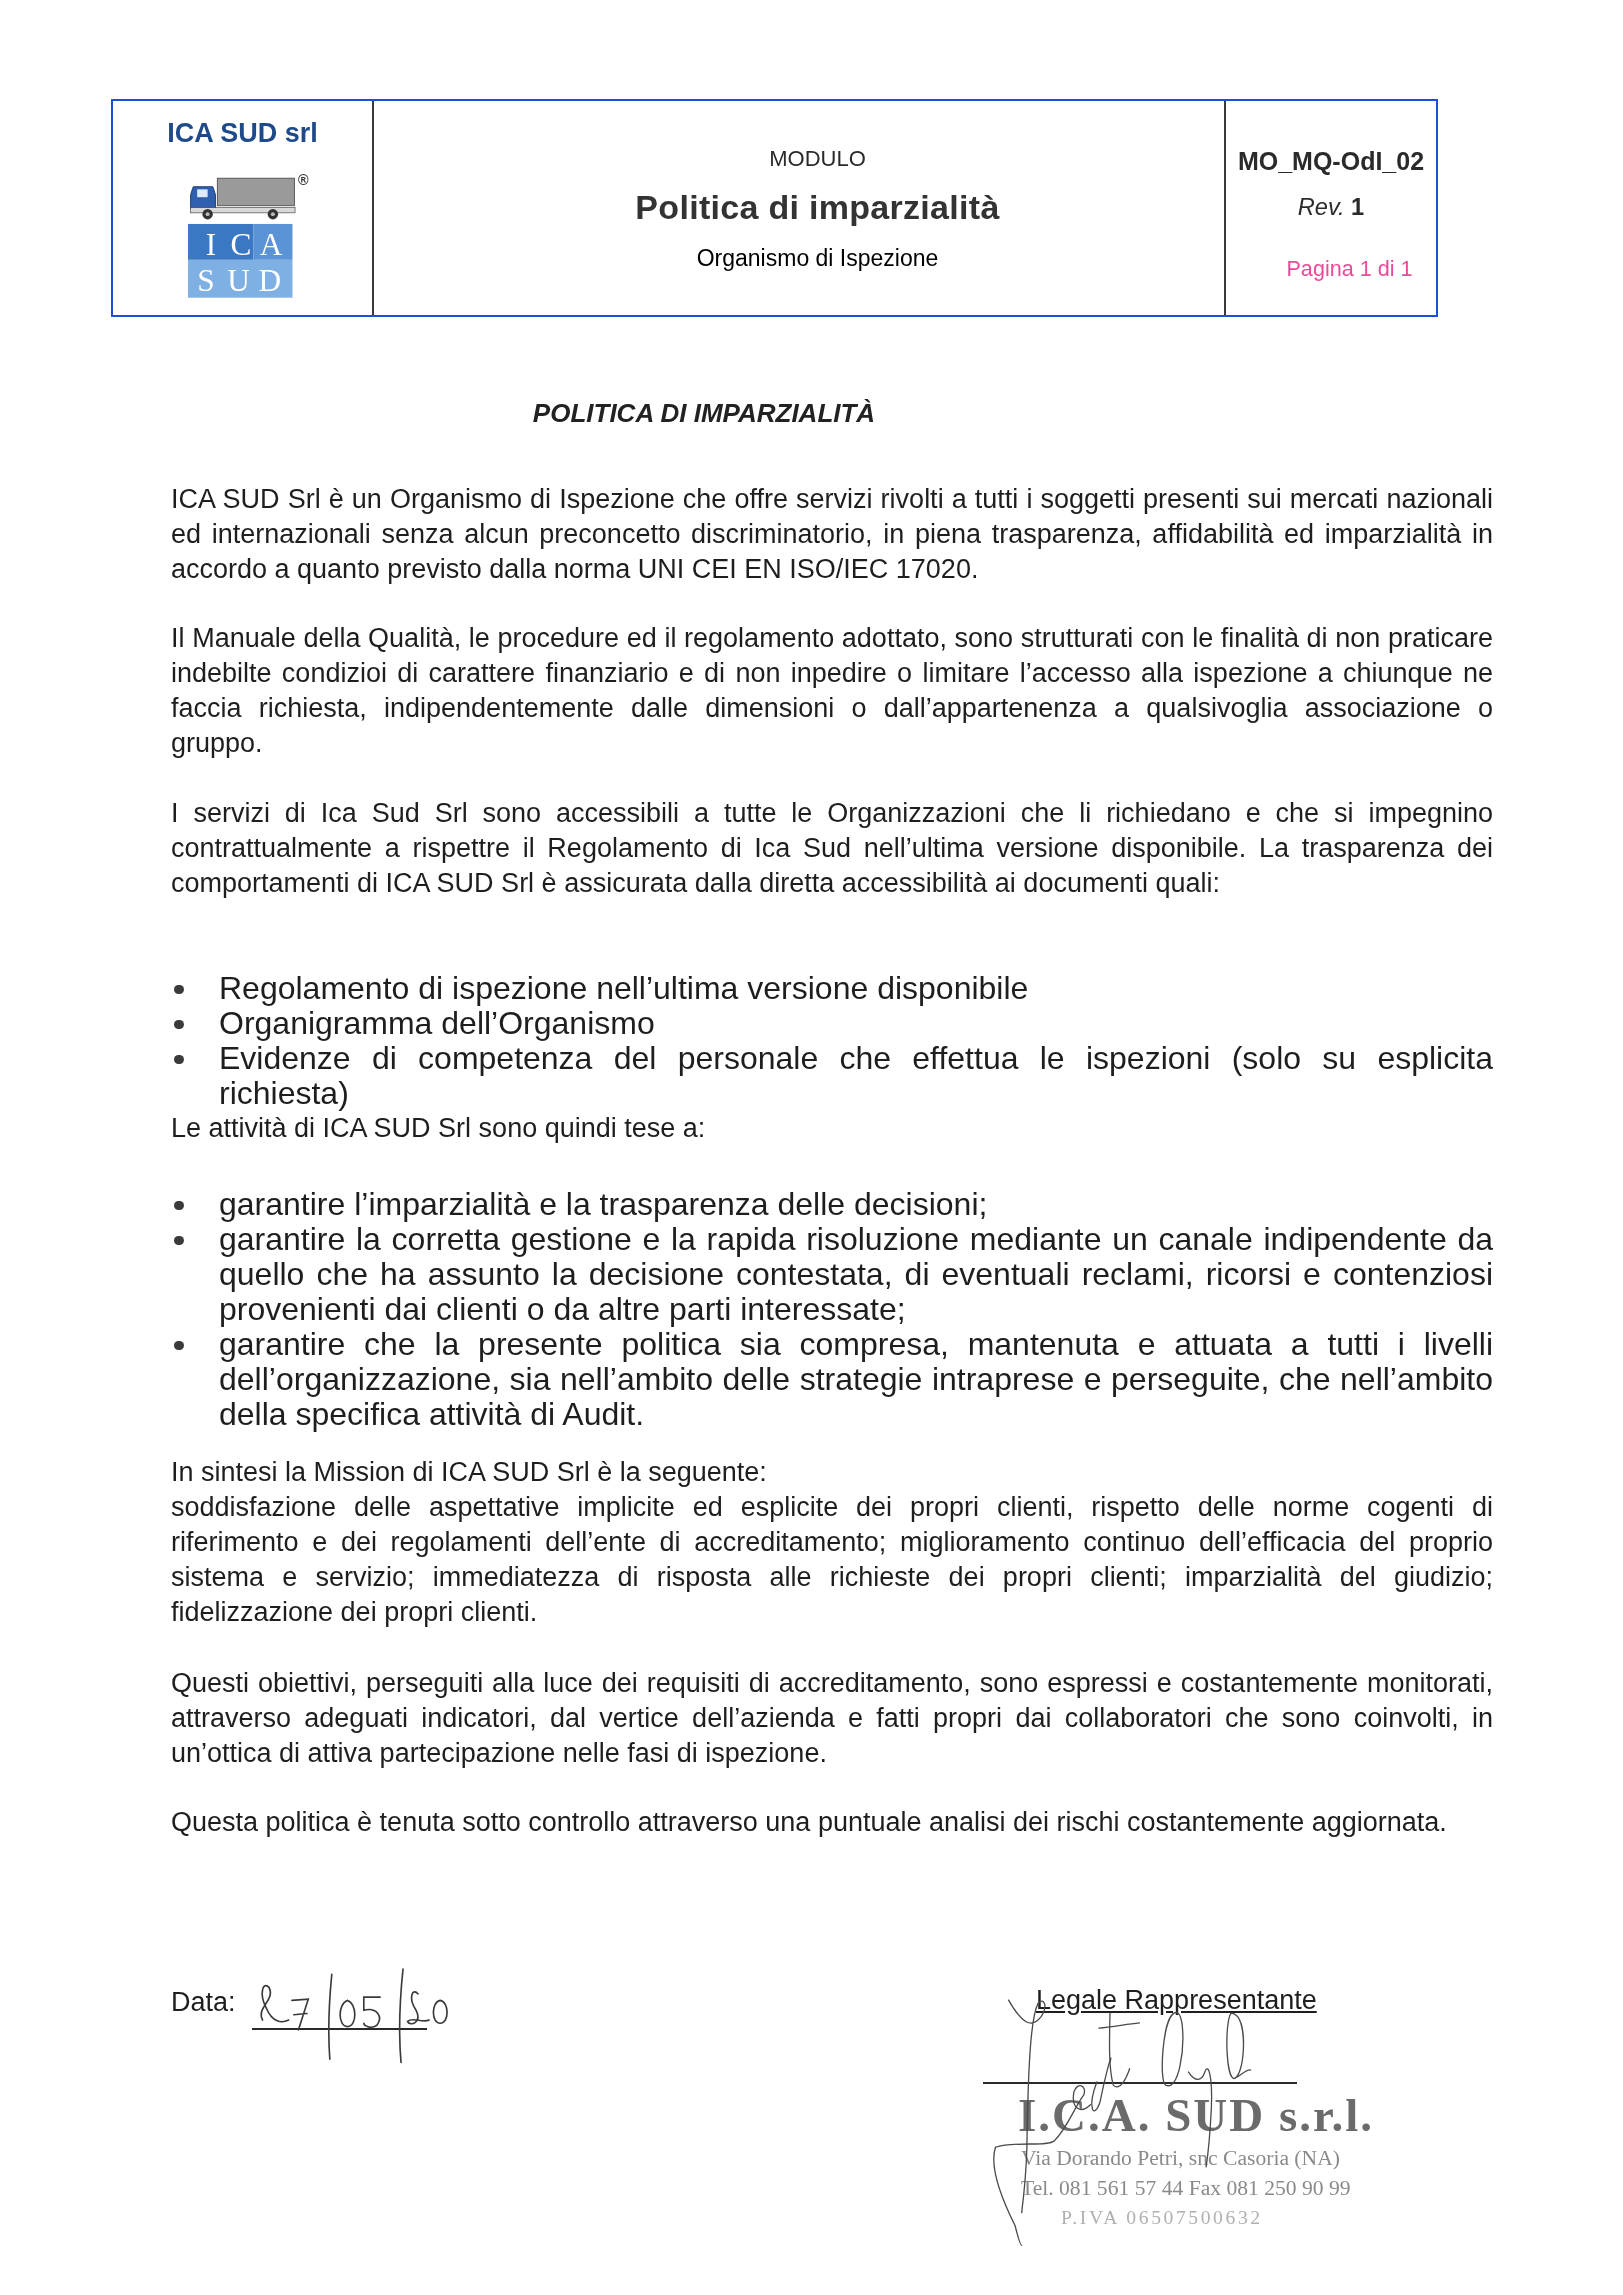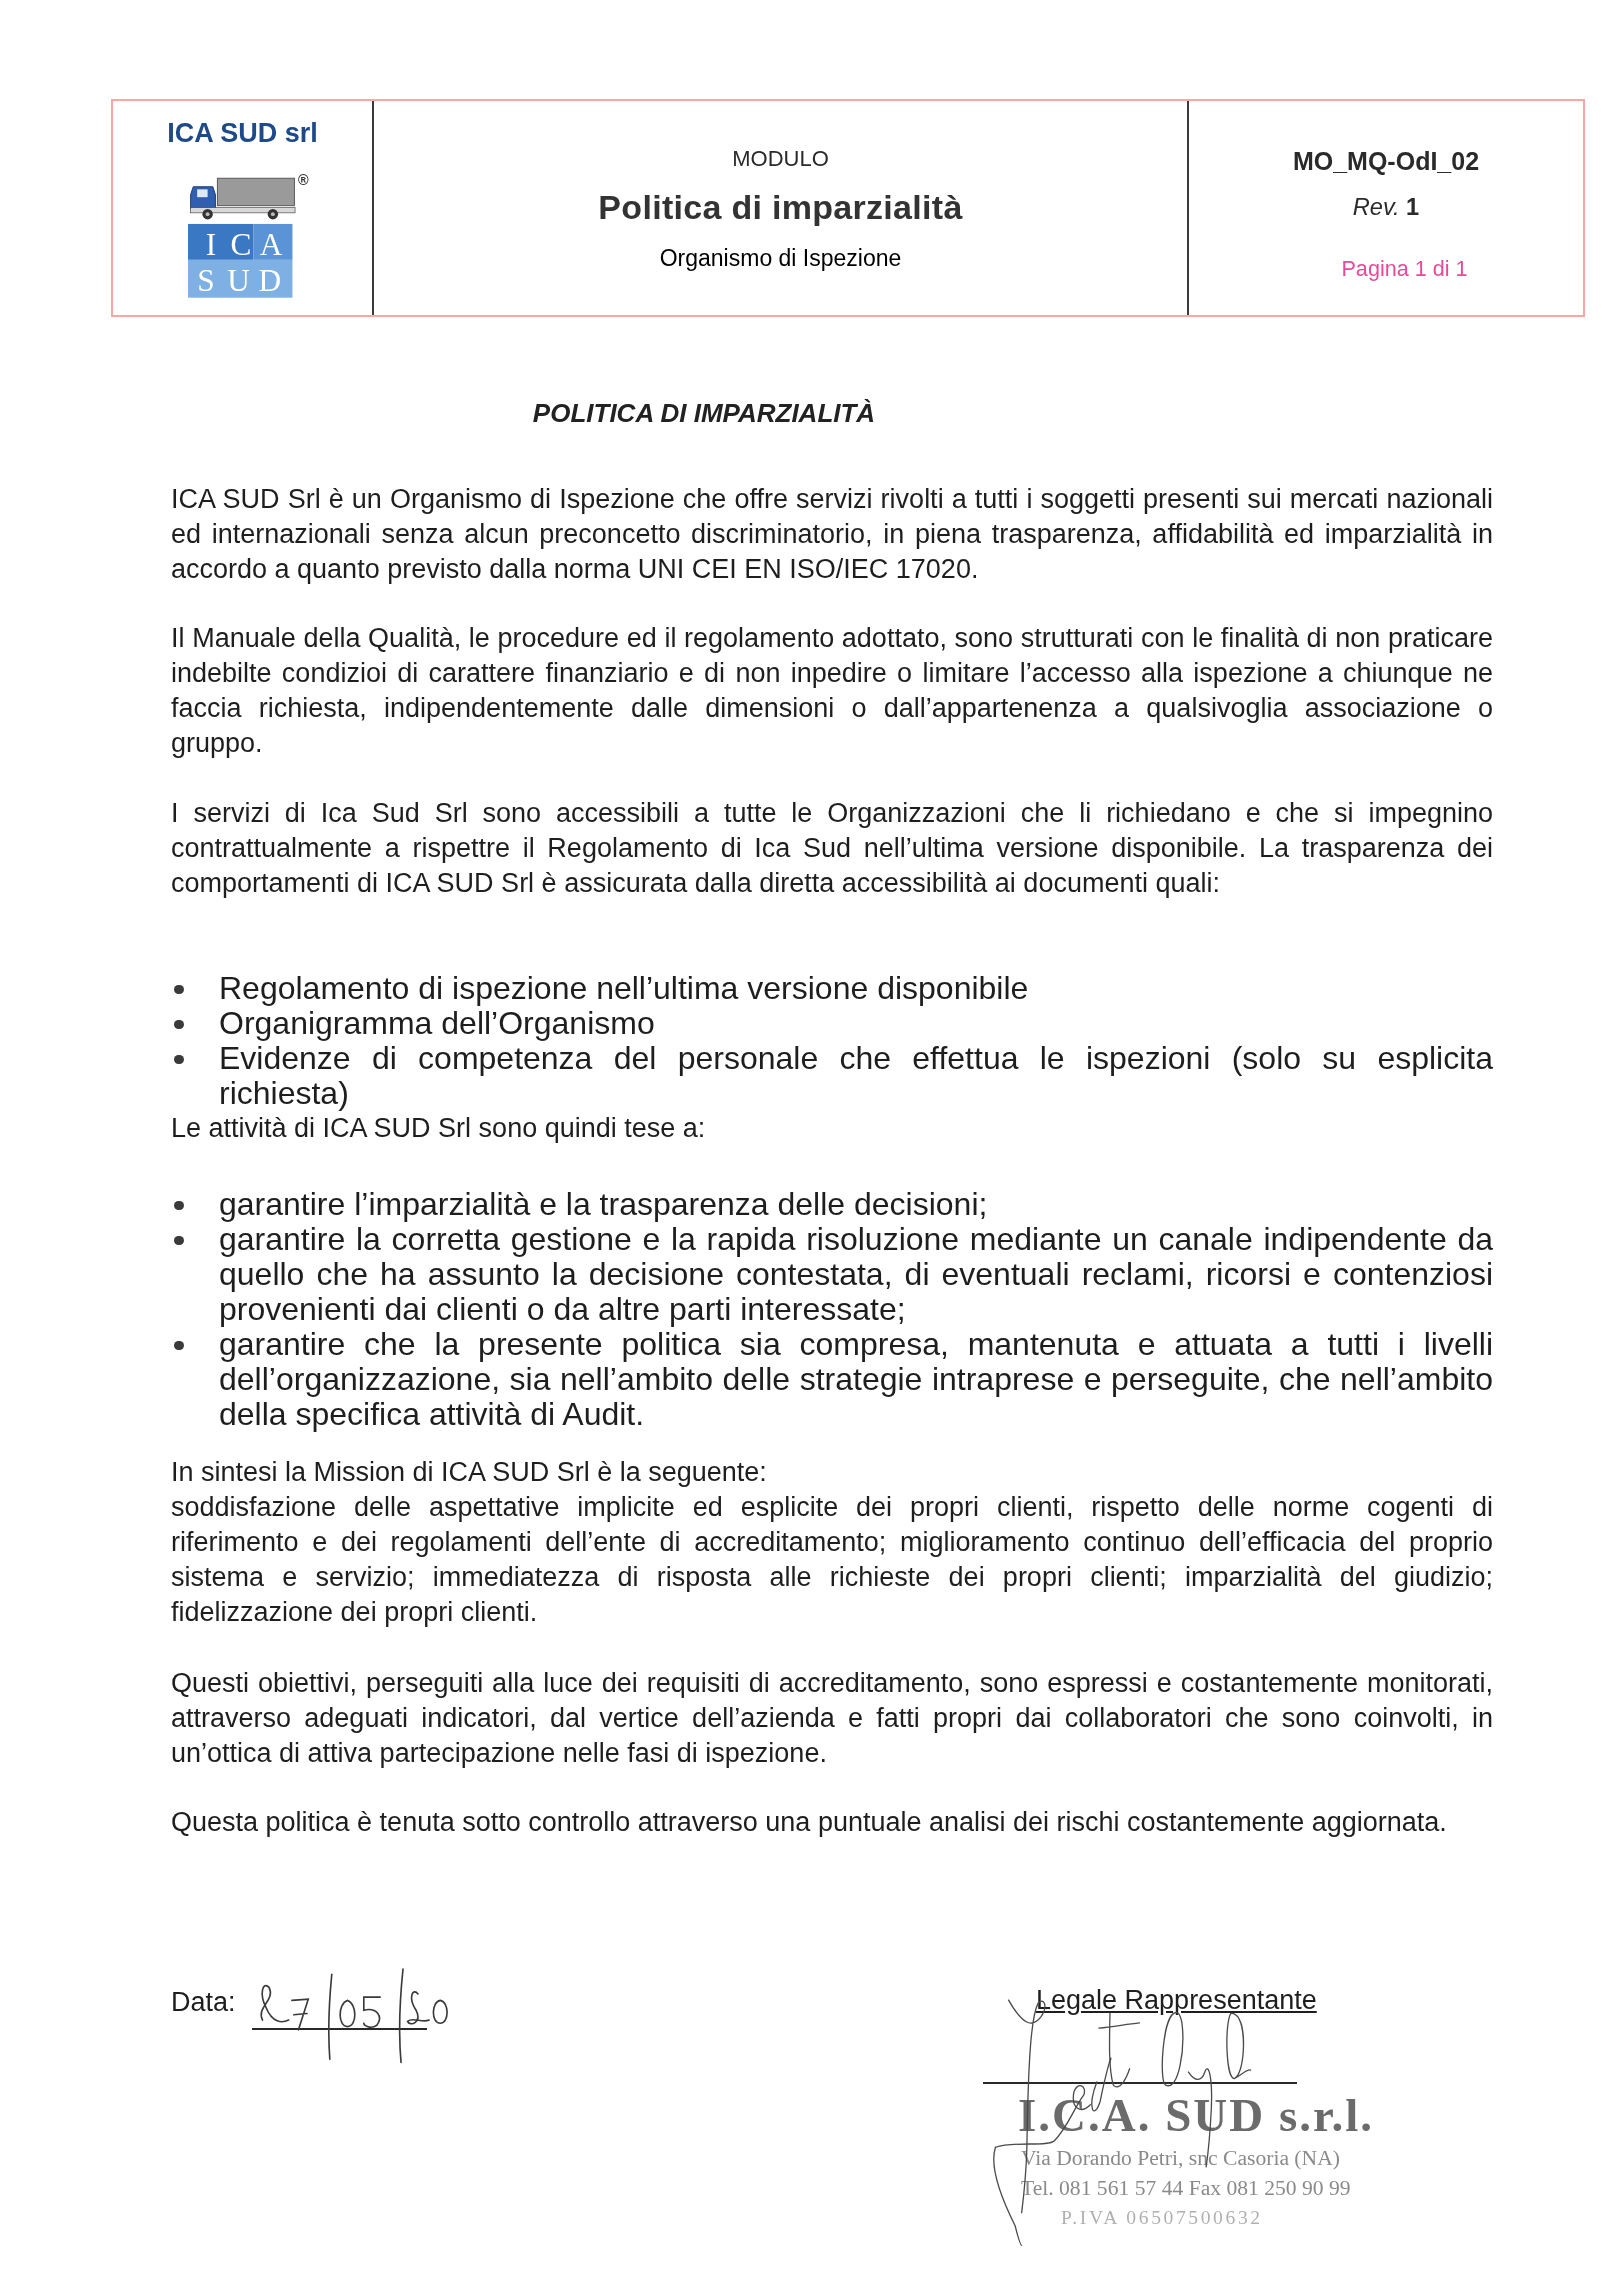--- a/index.html
+++ b/index.html
@@ -1,21 +1,21 @@
 <!DOCTYPE html>
 <html style="font-size:10.5px"><head>
 <meta charset="utf-8">
 <style>
   html, body { margin:0; padding:0; background:#ffffff; }
   body { width:1624px; height:2295px; position:relative; overflow:hidden; color:#1e1e1e; font-family:"Liberation Sans", sans-serif; }
 
-  .header-box { position:absolute; left:111px; top:99px; width:1474px; height:218px; border:2px solid #fca5a5; box-sizing:border-box; display:flex; }
+  .header-box { position:absolute; left:111px; top:99px; width:1327px; height:218px; border:2px solid #1d4ed8; box-sizing:border-box; display:flex; }
   .hcell { box-sizing:border-box; height:100%; position:relative; }
   .hcell.left { width:261px; border-right:2px solid #3a3a3a; }
-  .hcell.mid { width:815px; border-right:2px solid #3a3a3a; }
+  .hcell.mid { width:815px; border-right:2px solid #3a3a3a;margin-left:37px; }
   .hcell.right { flex:1; }
 
   .company-name { position:absolute; top:17px; left:0; right:0; text-align:center; color:#1f4a8a; font-weight:bold; font-size:27px; }
   .logo { position:absolute; left:75px; top:74px; width:111px; height:124px; }
   .reg-mark { position:absolute; left:185px; top:71px; font-size:14.4px; font-weight:bold; color:#333; }
 
   .modulo { position:absolute; top:45px; left:0; right:0; text-align:center; font-size:22px; color:#2a2a2a; }
   .doc-title { position:absolute; top:87px; left:0; right:0; text-align:center; font-size:34px; font-weight:bold; color:#333; letter-spacing:0.3px; }
   .doc-sub { position:absolute; top:144px; left:0; right:0; text-align:center; font-size:23px; color:#000000; }
 

